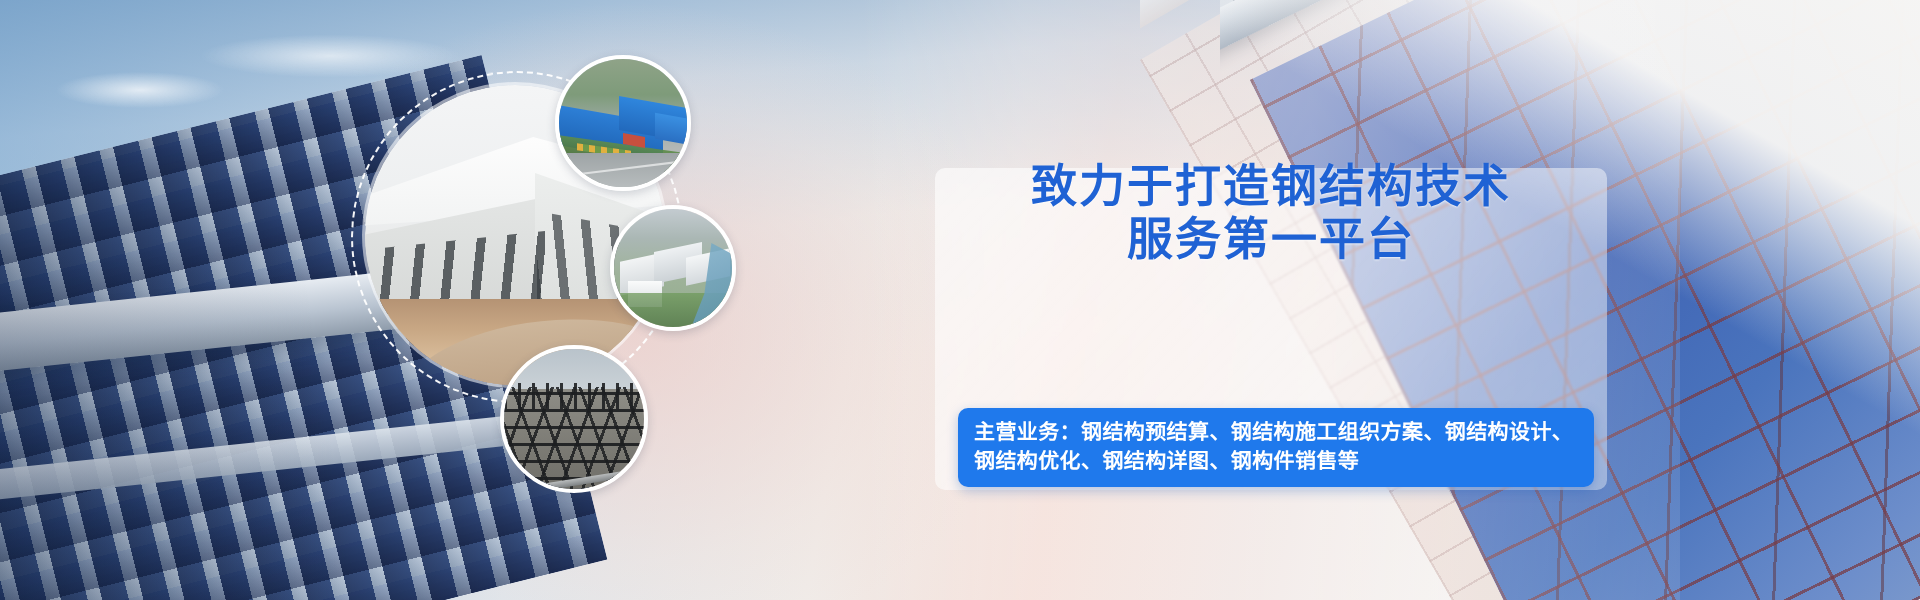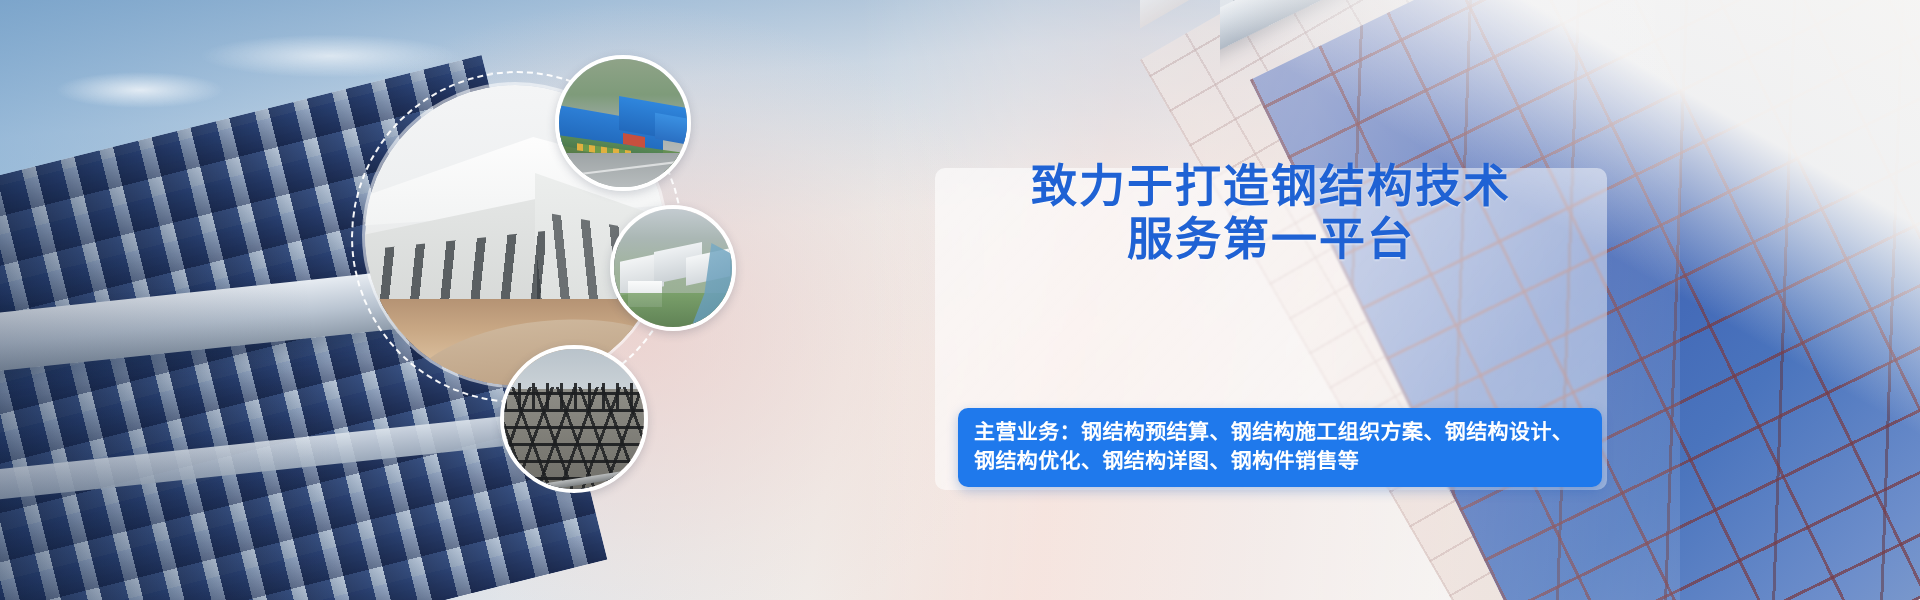--- a/index.html
+++ b/index.html
@@ -273,21 +273,21 @@
     position:absolute; left:958px; top:328px; width:634px;
     color:#2c2c2c;
     font-size:21px;
     line-height:1.45;
     letter-spacing:.3px;
     text-align:justify;
   }
 
   .badge{
     position:absolute; left:958px; top:408px; width:604px;
-    padding:9px 24px 11px 16px;
+    padding:9px 16px 11px 16px;
     background:#1f79ec;
     color:#ffffff;
     border-radius:10px;
     font-size:21px;
     font-weight:700;
     line-height:1.4;
     letter-spacing:.4px;
     box-shadow:0 4px 12px rgba(24,90,190,.30);
   }
 </style>

